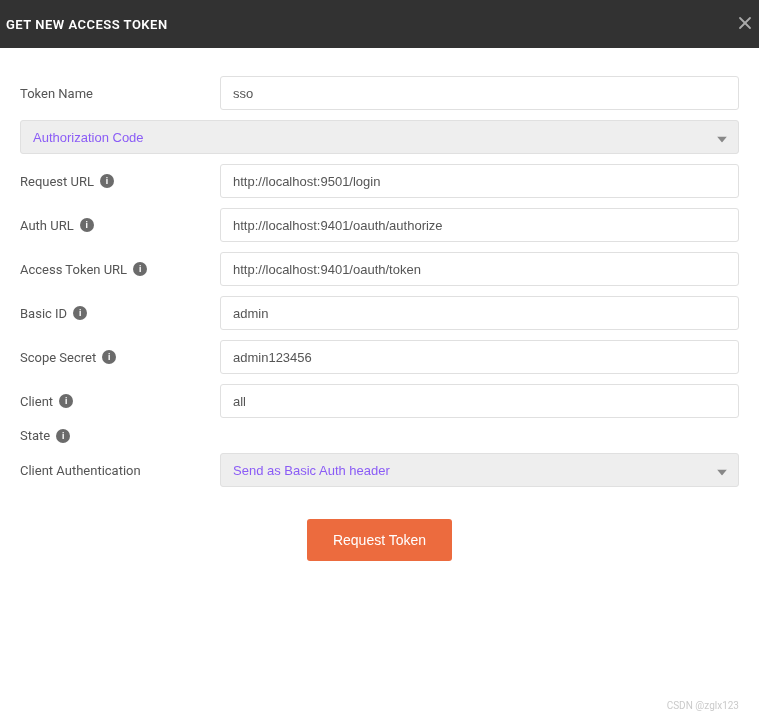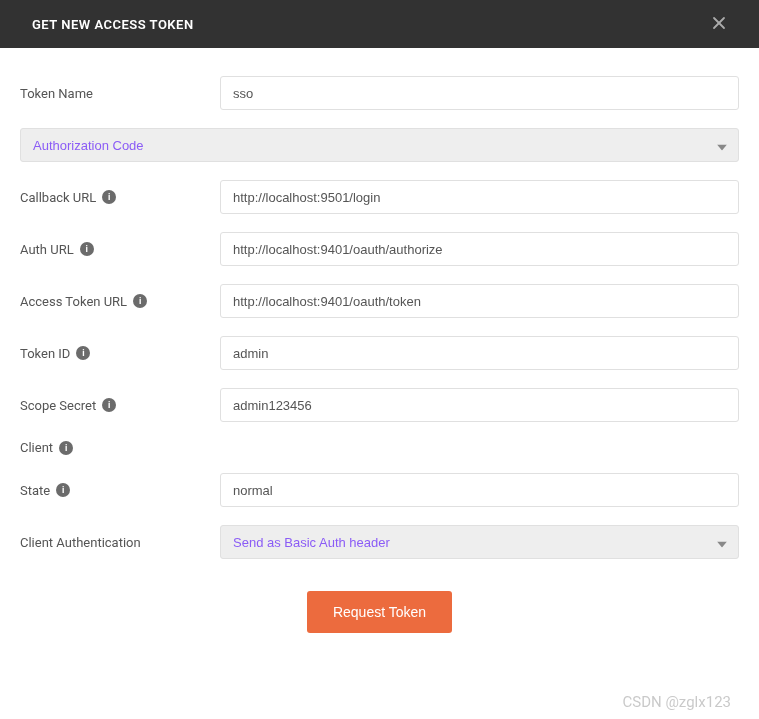--- a/index.html
+++ b/index.html
@@ -18,21 +18,21 @@
     .modal {
       width: 100%;
       height: 100%;
       display: flex;
       flex-direction: column;
       box-shadow: 0 0 10px rgba(0,0,0,0.15);
     }
     .modal-header {
       background: #323232;
       color: #fff;
-      padding: 0 32px;
+      padding: 0 6px;
       height: 48px;
       display: flex;
       align-items: center;
       justify-content: space-between;
     }
     .modal-title {
       font-size: 13px;
       font-weight: 600;
       letter-spacing: 0.5px;
     }
@@ -45,21 +45,21 @@
       line-height: 1;
       padding: 4px 0 4px 8px;
     }
     .modal-body {
       padding: 28px 20px 20px 20px;
       flex: 1;
     }
     .form-row {
       display: flex;
       align-items: center;
-      margin-bottom: 18px;
+      margin-bottom: 10px;
     }
     .form-label {
       width: 200px;
       flex-shrink: 0;
       color: #555;
       font-size: 13px;
       display: flex;
       align-items: center;
       gap: 6px;
     }
@@ -129,23 +129,23 @@
       border-radius: 3px;
       padding: 0 26px;
       height: 42px;
       font-size: 14px;
       font-weight: 500;
       cursor: pointer;
     }
     .watermark {
       position: absolute;
       bottom: 8px;
-      right: 28px;
+      right: 20px;
       color: rgba(100,100,100,0.35);
-      font-size: 15px;
+      font-size: 10px;
       pointer-events: none;
     }
   </style>
 </head>
 <body>
 
 <div class="modal">
   <div class="modal-header">
     <div class="modal-title">GET NEW ACCESS TOKEN</div>
     <button class="close-btn">
@@ -175,21 +175,21 @@
             <svg width="10" height="6" viewBox="0 0 10 6">
                 <path d="M0 0 L5 6 L10 0 Z" fill="currentColor"></path>
               </svg>
           </span>
         </div>
       </div>
     </div>
 
     <div class="form-row">
       <div class="form-label">
-        <span>Callback URL</span>
+        <span>Request URL</span>
         <span class="info-icon">i</span>
       </div>
       <div class="form-control">
         <input class="text-input" type="text" value="http://localhost:9501/login" style="">
       </div>
     </div>
 
     <div class="form-row">
       <div class="form-label">
         <span>Auth URL</span>
@@ -205,21 +205,21 @@
         <span>Access Token URL</span>
         <span class="info-icon">i</span>
       </div>
       <div class="form-control">
         <input class="text-input" type="text" value="http://localhost:9401/oauth/token" style="">
       </div>
     </div>
 
     <div class="form-row">
       <div class="form-label">
-        <span>Token ID</span>
+        <span>Basic ID</span>
         <span class="info-icon">i</span>
       </div>
       <div class="form-control">
         <input class="text-input" type="text" value="admin" style="">
       </div>
     </div>
 
     <div class="form-row">
       <div class="form-label">
         <span>Scope Secret</span>
@@ -228,29 +228,29 @@
       <div class="form-control">
         <input class="text-input" type="text" value="admin123456" style="">
       </div>
     </div>
 
     <div class="form-row">
       <div class="form-label">
         <span>Client</span>
         <span class="info-icon">i</span>
       </div>
+      <div class="form-control">
+        <input class="text-input" type="text" value="all" style="">
+      </div>
     </div>
 
     <div class="form-row">
       <div class="form-label">
         <span>State</span>
         <span class="info-icon">i</span>
-      </div>
-      <div class="form-control">
-        <input class="text-input" type="text" value="normal" style="">
       </div>
     </div>
 
     <div class="form-row">
       <div class="form-label">
         <span>Client Authentication</span>
       </div>
       <div class="form-control">
         <div class="select-wrap">
           <input class="select-input" readonly="" value="Send as Basic Auth header" style="">

